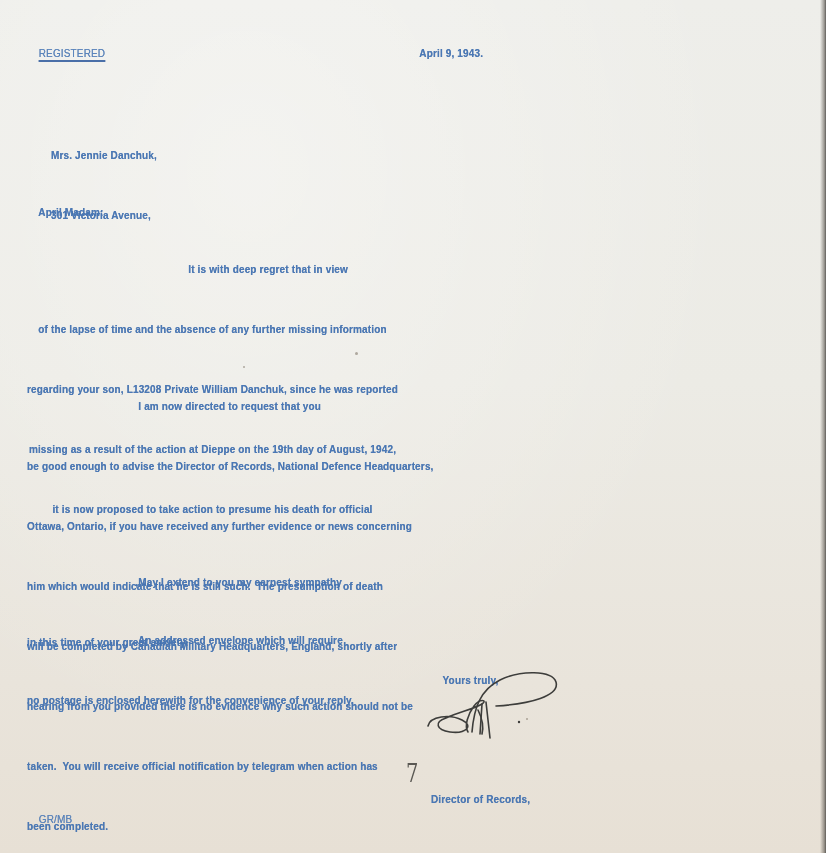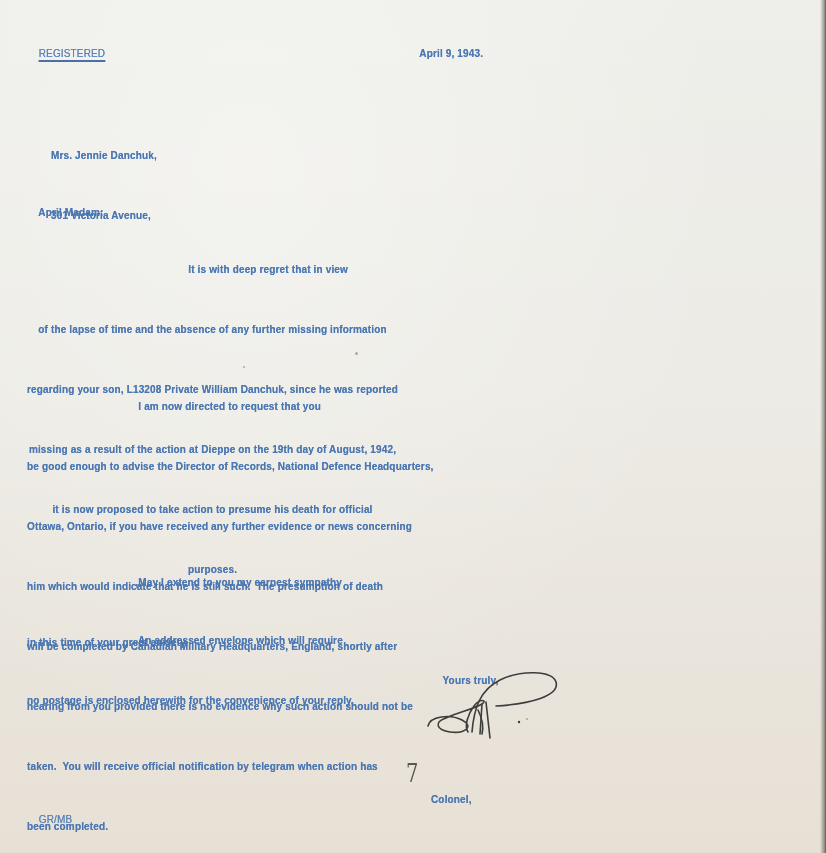--- a/index.html
+++ b/index.html
@@ -102,21 +102,20 @@
   <div class="typed" style="left:27px;top:183px;">
     <span>April Madam:</span>
   </div>
 
   <div class="typed" style="left:27px;top:220px;text-align:center;">
     <span class="line">                                      It is with deep regret that in view</span>
     <span class="line">of the lapse of time and the absence of any further missing information</span>
     <span class="line">regarding your son, L13208 Private William Danchuk, since he was reported</span>
     <span class="line">missing as a result of the action at Dieppe on the 19th day of August, 1942,</span>
     <span class="line">it is now proposed to take action to presume his death for official</span>
-    <span class="line">purposes.</span>
   </div>
 
   <div class="typed" style="left:27px;top:357px;">
     <span class="line">                                      I am now directed to request that you</span>
     <span class="line">be good enough to advise the Director of Records, National Defence Headquarters,</span>
     <span class="line">Ottawa, Ontario, if you have received any further evidence or news concerning</span>
     <span class="line">him which would indicate that he is still such.  The presumption of death</span>
     <span class="line">will be completed by Canadian Military Headquarters, England, shortly after</span>
     <span class="line">hearing from you provided there is no evidence why such action should not be</span>
     <span class="line">taken.  You will receive official notification by telegram when action has</span>
@@ -147,21 +146,20 @@
       <path d="M62 36 L60 66"></path>
       <path d="M66 34 L70 70"></path>
       <path d="M58 42 C62 50, 64 58, 62 66"></path>
     </g>
     <circle cx="99" cy="54" r="1.2" fill="#3d3d3b"></circle>
   </svg>
 
   <div class="handwritten-7">7</div>
 
   <div class="typed" style="left:431px;top:750px;">
-    <span class="line">Colonel,</span>
     <span class="line">Director of Records,</span>
     
   </div>
 
   <div class="typed light" style="left:27px;top:790px;">
     <span>GR/MB</span>
   </div>
 
   <div class="edge-shadow"></div>
 </div>

